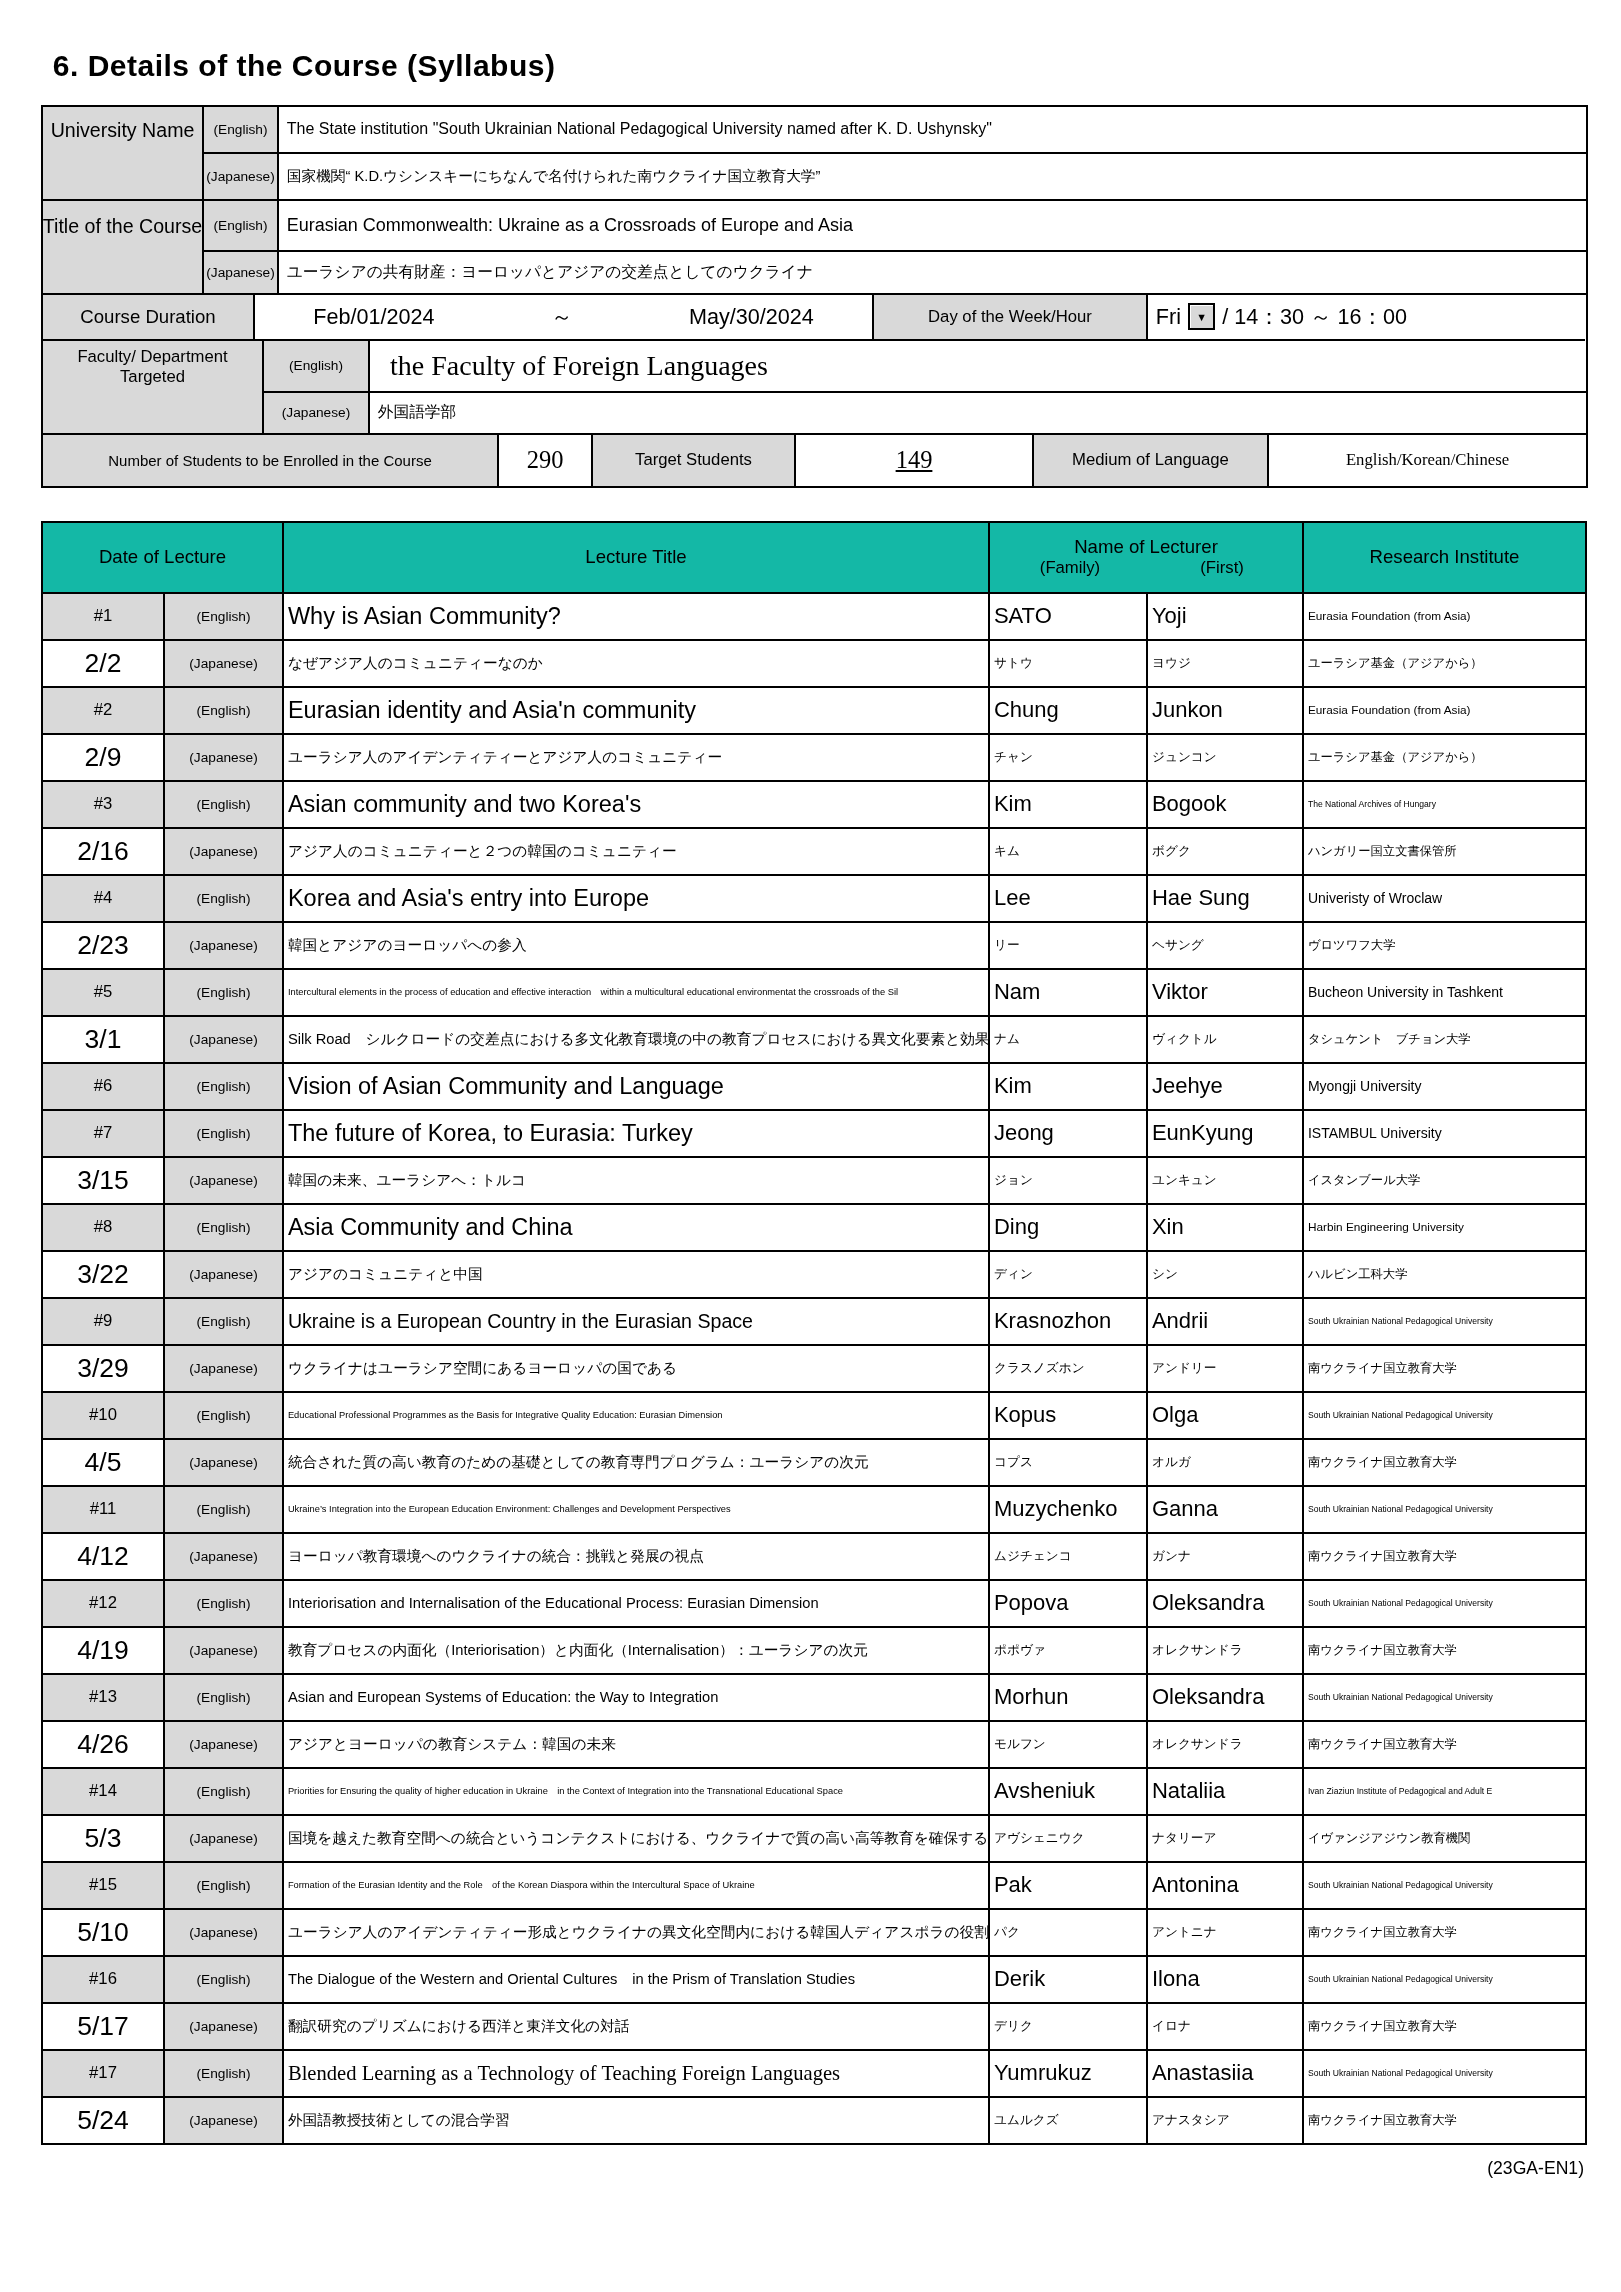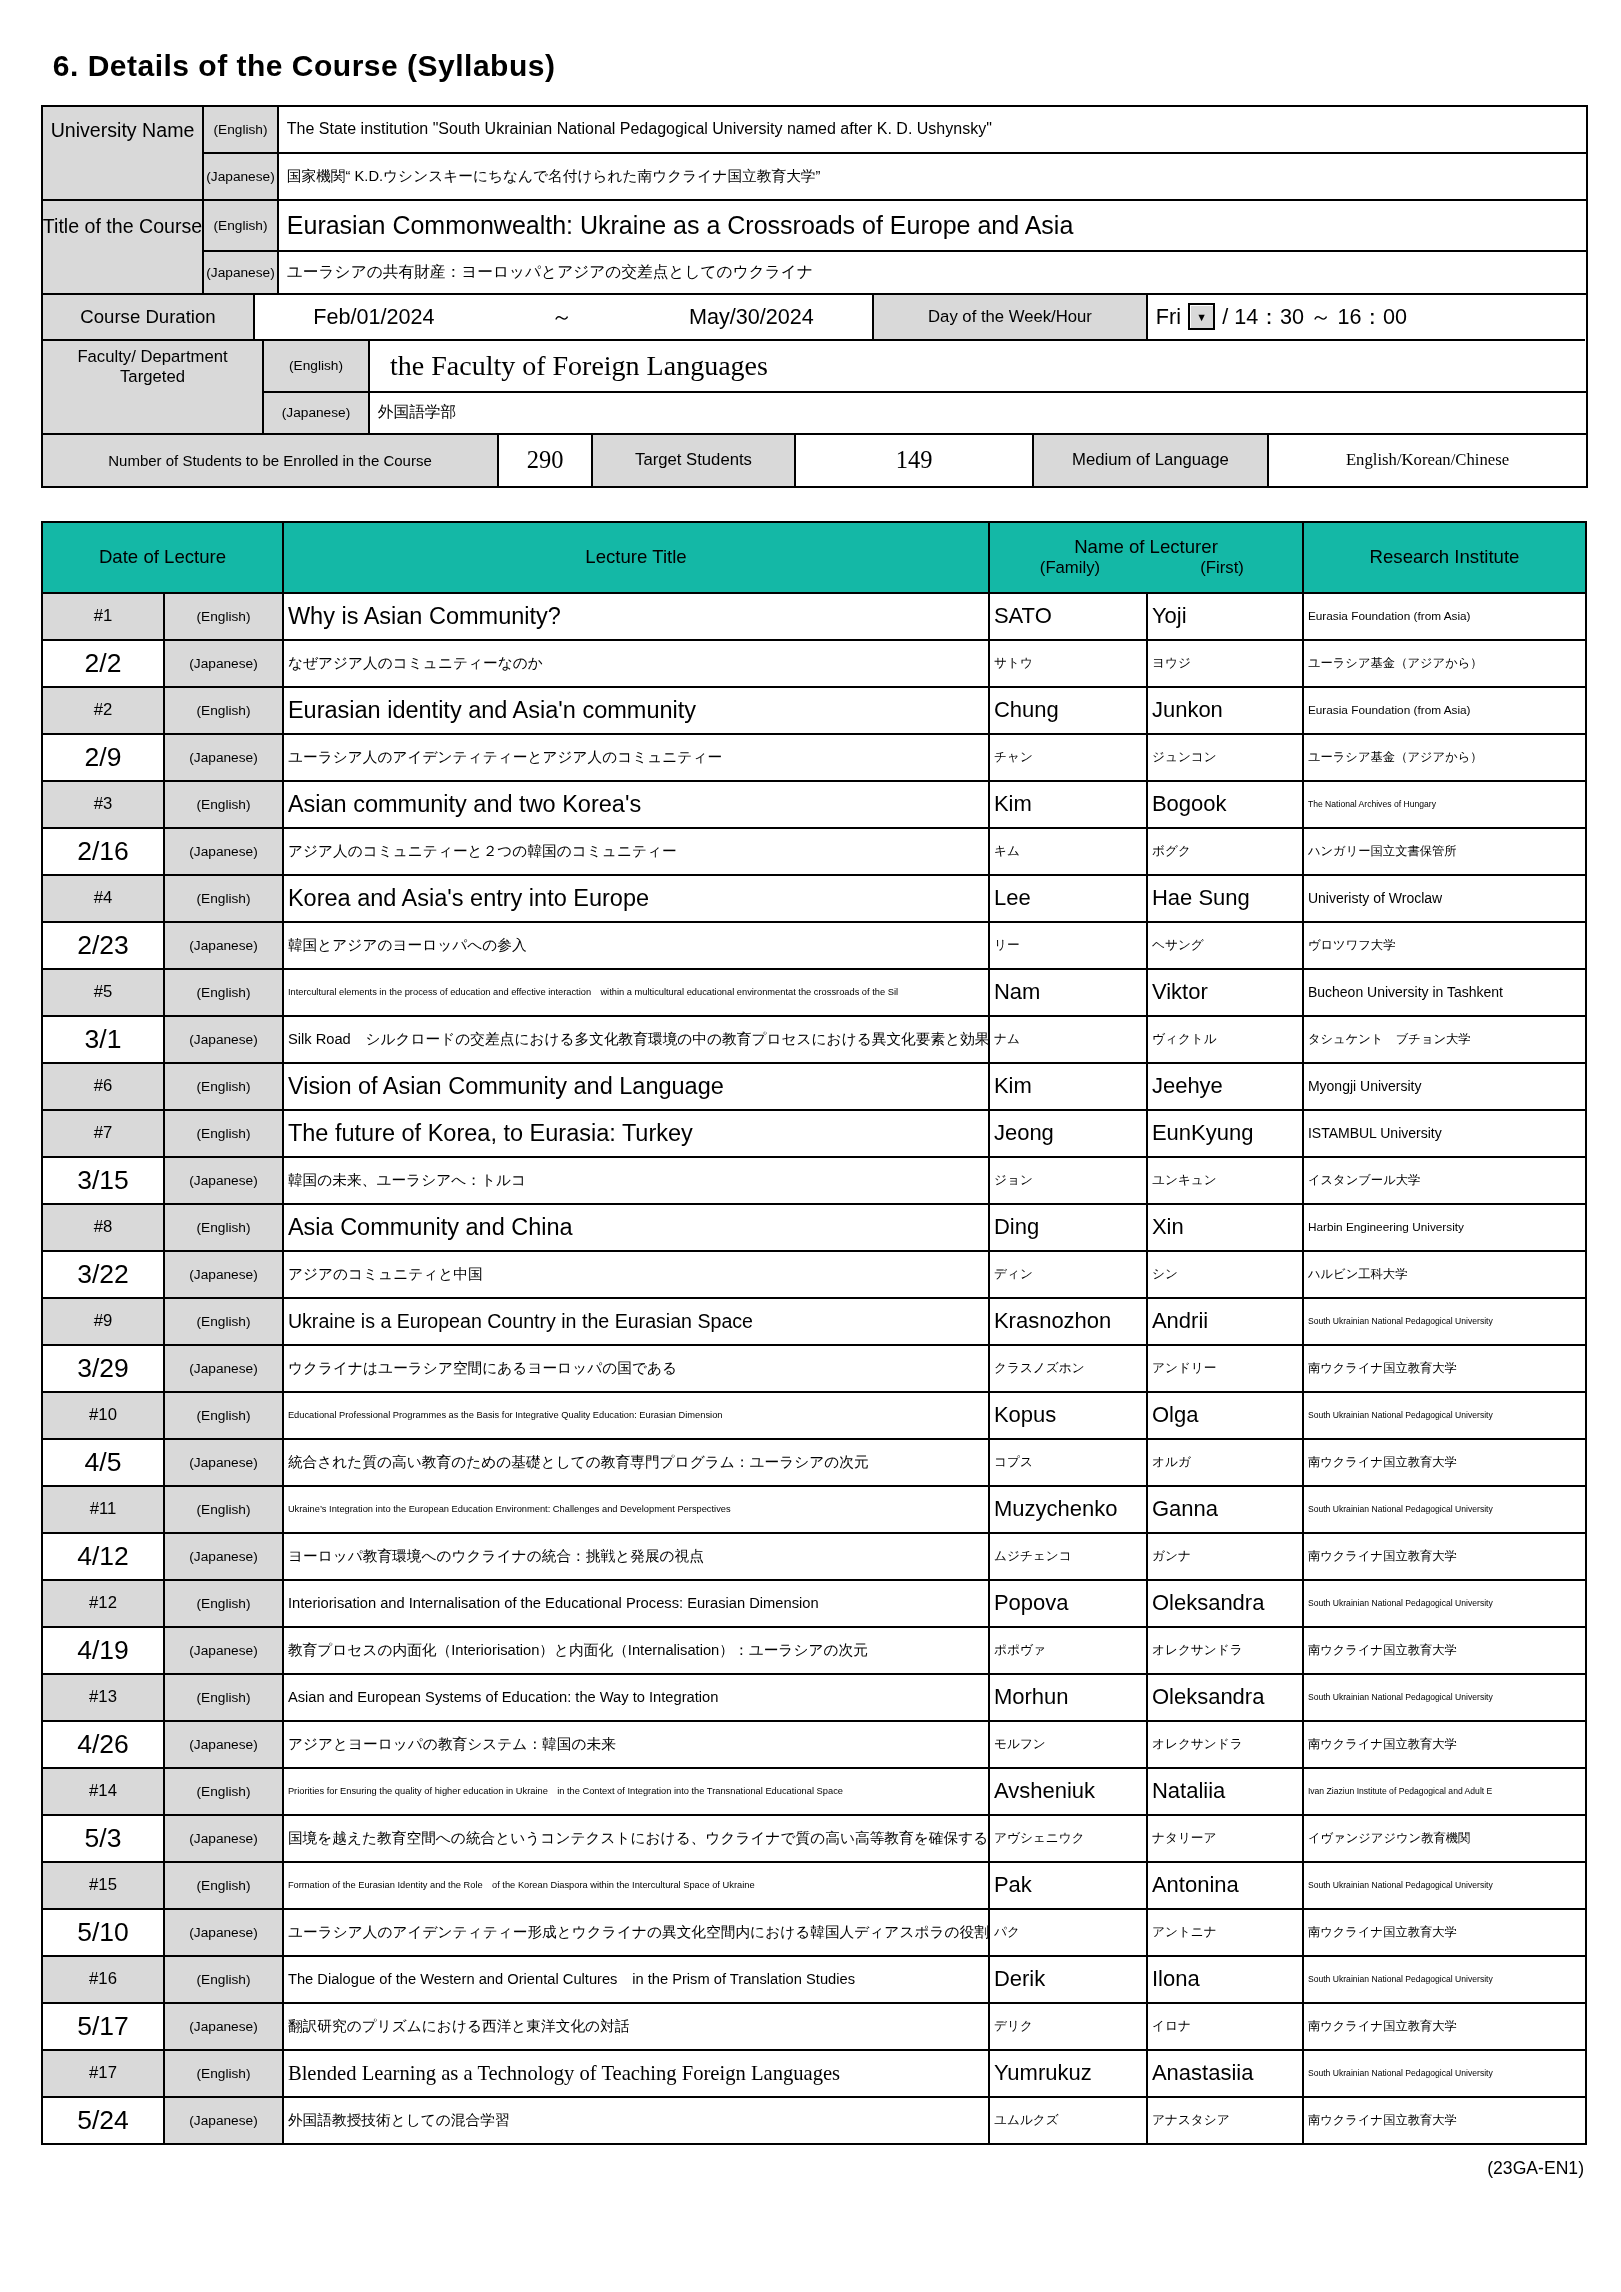--- a/index.html
+++ b/index.html
@@ -50,21 +50,21 @@
   .ie-xs{font-size:8.6px;white-space:nowrap;}
 
   .dates-val{justify-content:space-around;font-size:21.6px;}
   .time-val{gap:6.9px;padding-left:7.8px;font-size:21.6px;}
   .dropdown-box{display:inline-flex;width:23.5px;height:23.5px;border:2px solid #000;background:#d9d9d9;
     align-items:center;justify-content:center;font-size:10.8px;box-shadow:inset 1px 1px 0 #fff;}
   .serif{font-family:"Liberation Serif",serif;}
   .bignum{font-size:24.5px;}
   .footer-code{width:1543px;text-align:right;font-size:17.6px;margin-top:13.7px;}
   .u-en{font-size:16px;} .u-jp{font-size:14.7px;}
-  .c-en{font-size:25px;} .c-jp{font-size:15.7px;}
+  .c-en{font-size:18px;} .c-jp{font-size:15.7px;}
   .f-en{font-family:"Liberation Serif",serif;font-size:28px;} .f-jp{font-size:15.7px;}
   .s-lab{font-size:15px;} .s-lab2{font-size:16.7px;} .s-med{font-size:16.7px;}
 </style>
 </head>
 <body>
 
 <div class="page">
 
   <h1 class="page-title">6. Details of the Course (Syllabus)</h1>
 
@@ -112,21 +112,21 @@
     </div>
     <div class="hrow" style="height:42px;">
       <div class="hcell" style="width:221px;background:#d9d9d9;"></div>
       <div class="hcell gray cen langlab" style="width:106px;">(Japanese)</div>
       <div class="hcell val f-jp" style="width:1216px;">外国語学部</div>
     </div>
     <div class="hrow last" style="height:51px;">
       <div class="hcell gray cen s-lab" style="width:456px;">Number of Students to be Enrolled in the Course</div>
       <div class="hcell cen serif bignum" style="width:94px;">290</div>
       <div class="hcell gray cen s-lab2" style="width:203px;">Target Students</div>
-      <div class="hcell cen serif bignum" style="width:238px;">149</div>
+      <div class="hcell cen serif bignum" style="width:238px;text-decoration:underline;">149</div>
       <div class="hcell gray cen s-lab2" style="width:235px;">Medium of Language</div>
       <div class="hcell cen serif s-med" style="width:317px;">English/Korean/Chinese</div>
     </div>
   </div>
 
   <table class="lectures">
     <colgroup>
       <col style="width:122px;">
         <col style="width:119px;">
         <col style="width:706px;">

